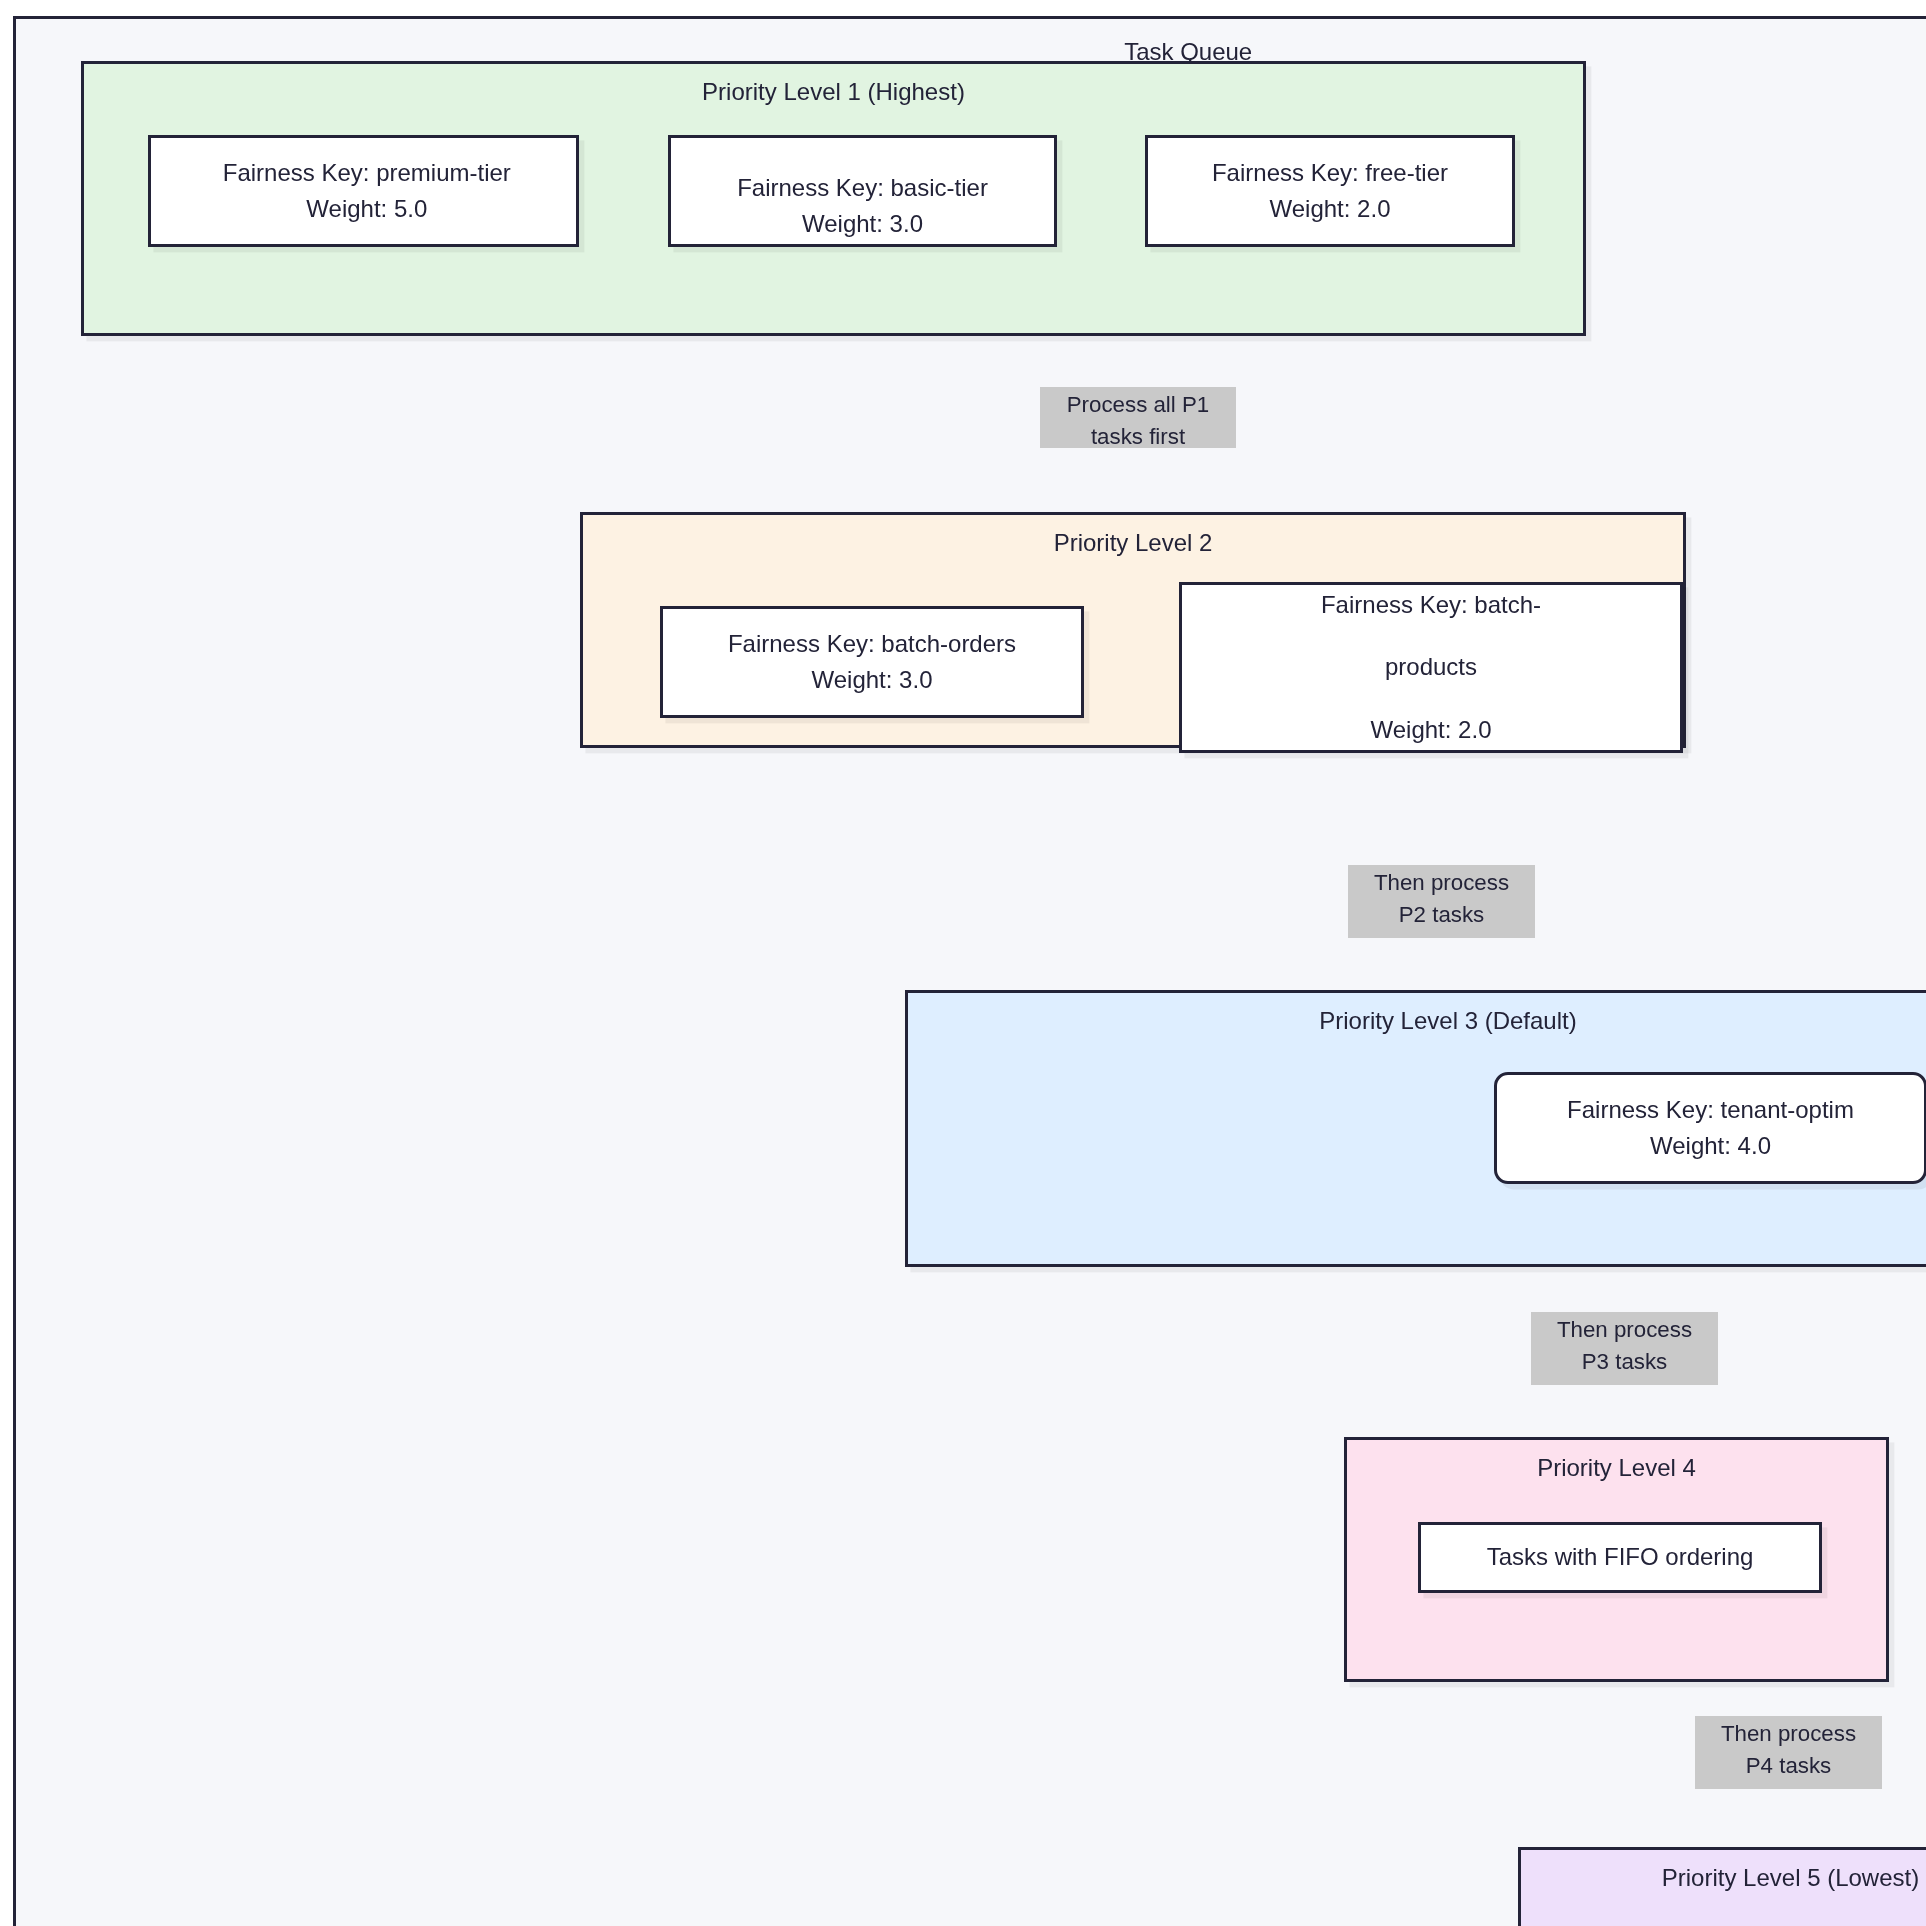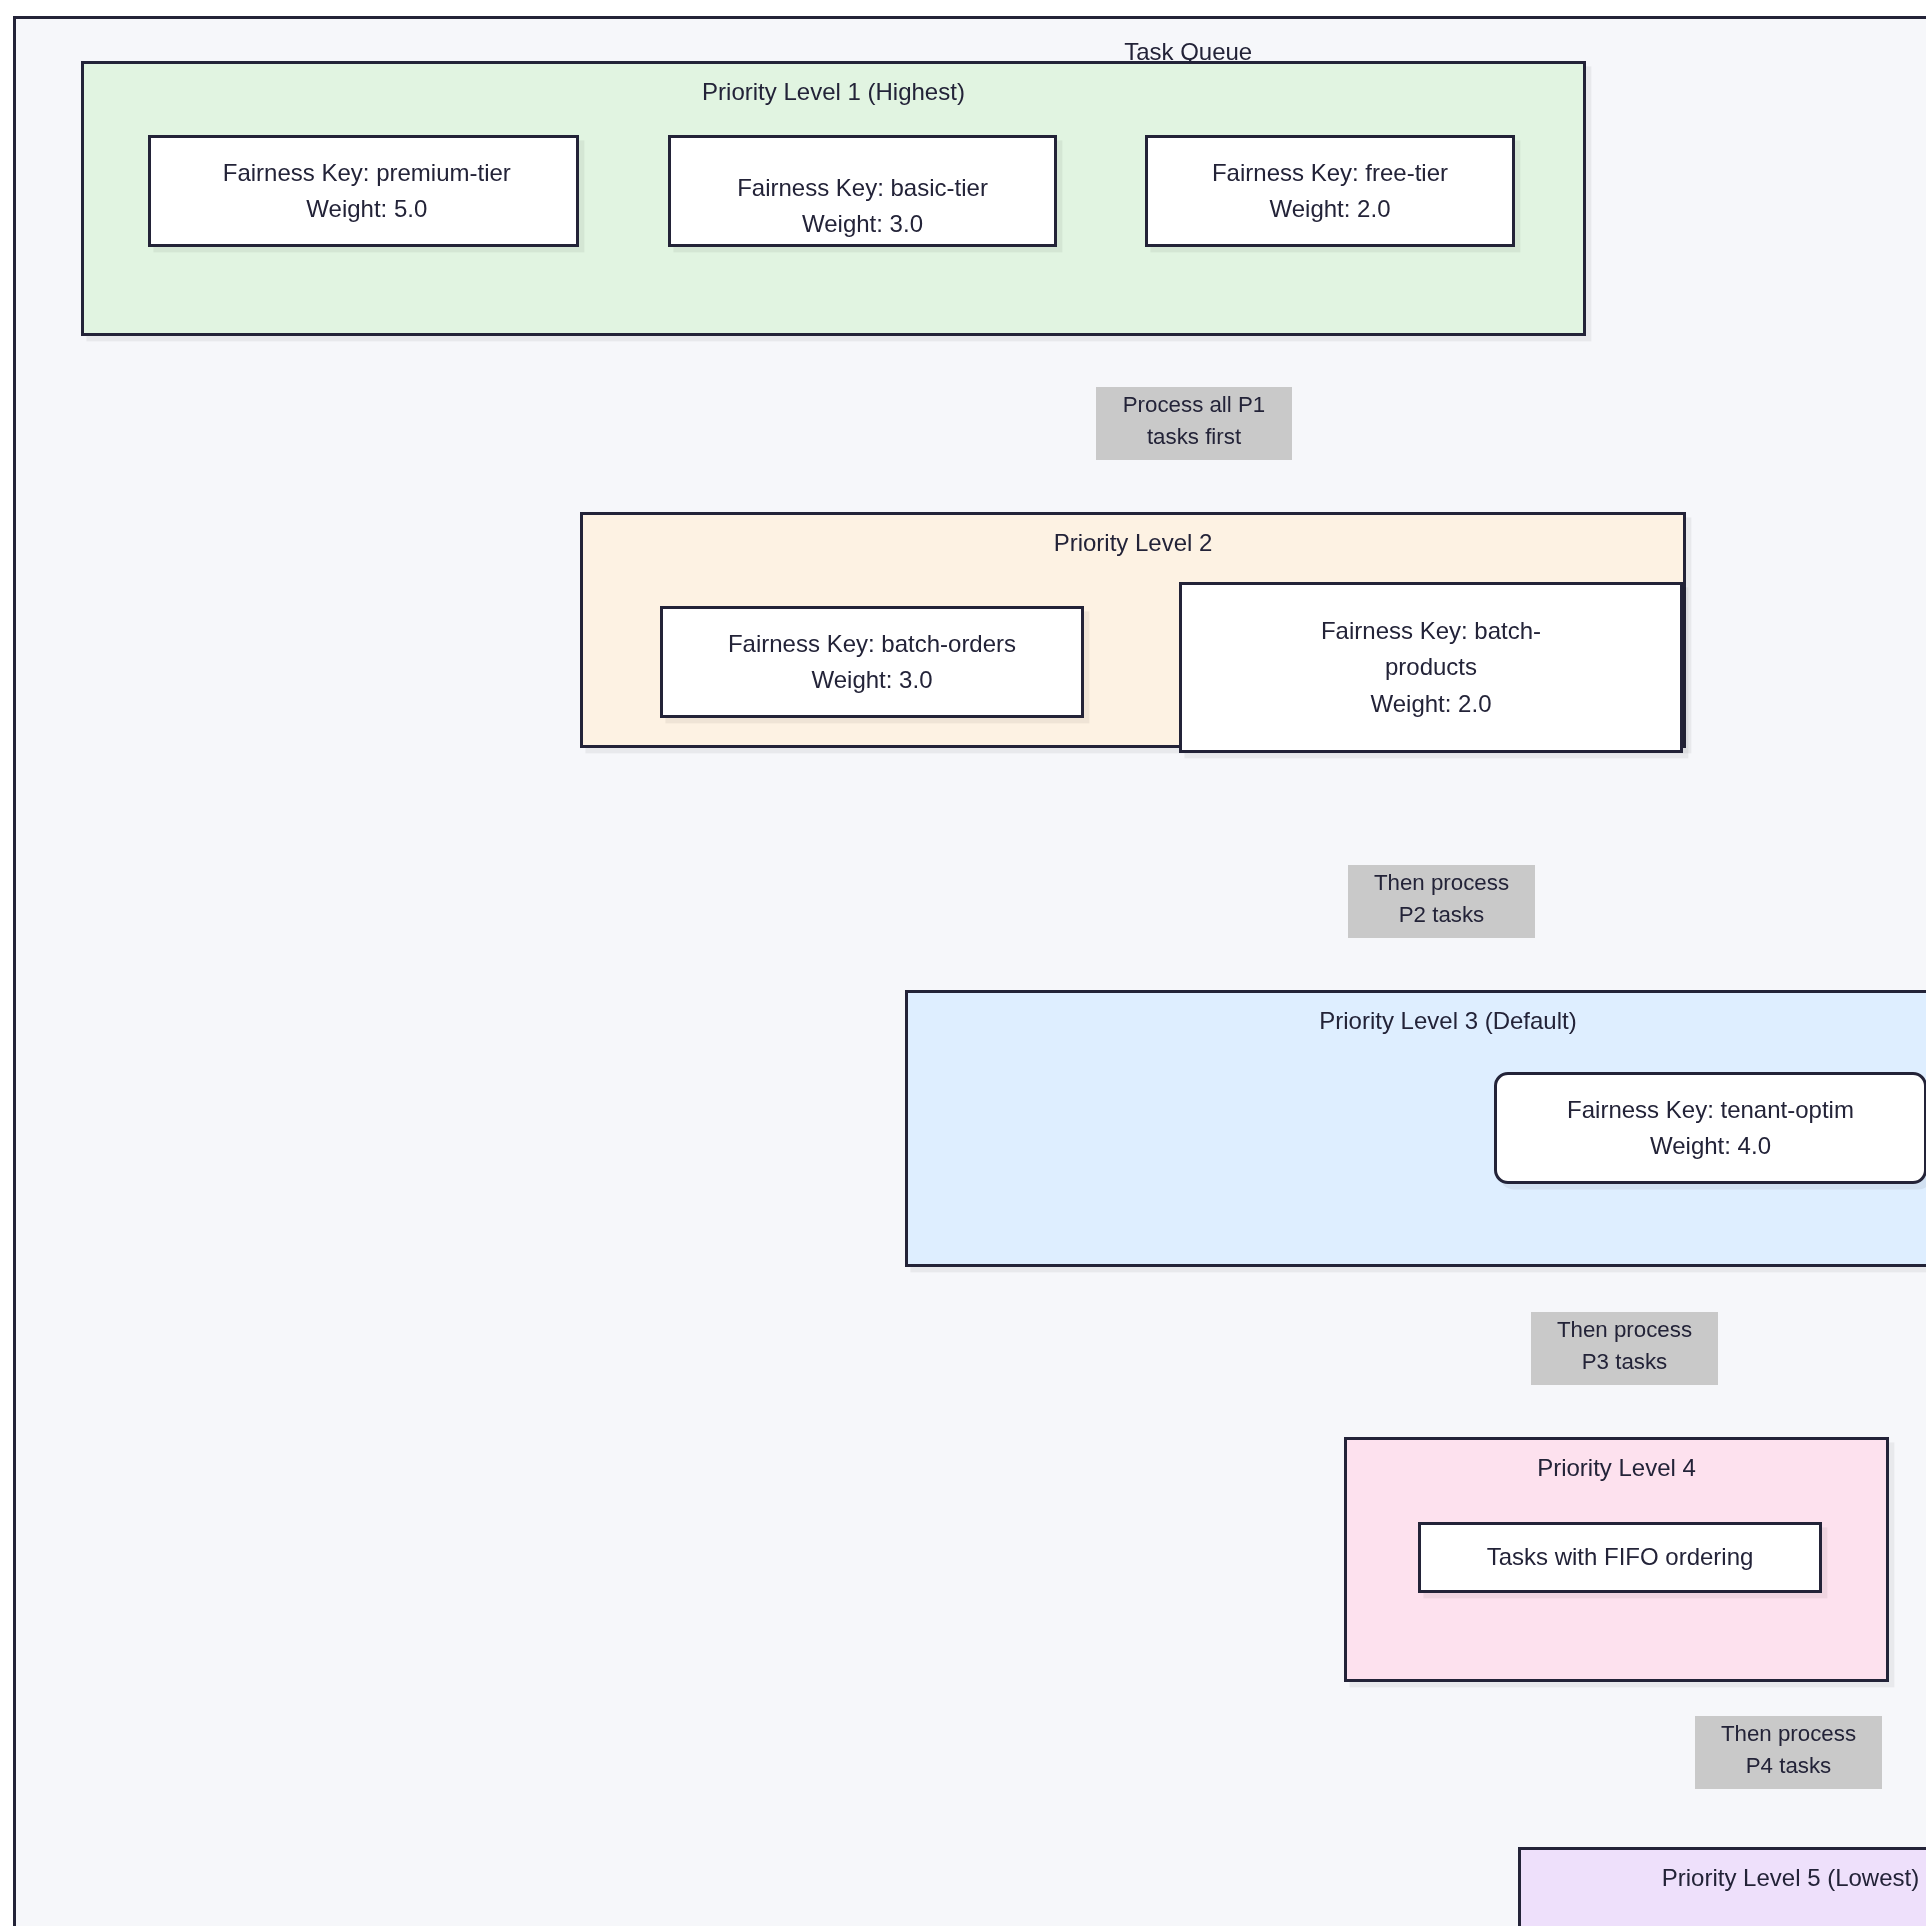--- a/index.html
+++ b/index.html
@@ -119,35 +119,35 @@
   <div class="node" style="left:668px;top:135px;width:389px;height:112px;justify-content:flex-end;">
     <span>Fairness Key: basic-tier</span>
     <span>Weight: 3.0</span>
   </div>
 
   <div class="node" style="left:1145px;top:135px;width:370px;height:112px;">
     <span>Fairness Key: free-tier</span>
     <span>Weight: 2.0</span>
   </div>
 
-  <div class="edge-label" style="left:1096px;top:387px;width:196px;height:73px;">
+  <div class="edge-label" style="left:1040px;top:387px;width:196px;height:61px;">
     <span>Process all P1</span>
     <span>tasks first</span>
   </div>
 
   <div class="cluster p2" style="left:580px;top:512px;width:1106px;height:236px;">
     <div class="cluster-title" style="top:14.6px;">Priority Level 2</div>
   </div>
 
   <div class="node" style="left:660px;top:606px;width:424px;height:112px;">
     <span>Fairness Key: batch-orders</span>
     <span>Weight: 3.0</span>
   </div>
 
-  <div class="node" style="left:1179px;top:582px;width:504px;height:171px;">
+  <div class="node" style="left:1179px;top:582px;width:504px;height:171px;justify-content:space-between;">
     <span>Fairness Key: batch-</span>
     <span>products</span>
     <span>Weight: 2.0</span>
   </div>
 
   <div class="edge-label" style="left:1348px;top:865px;width:187px;height:73px;">
     <span>Then process</span>
     <span>P2 tasks</span>
   </div>
 

